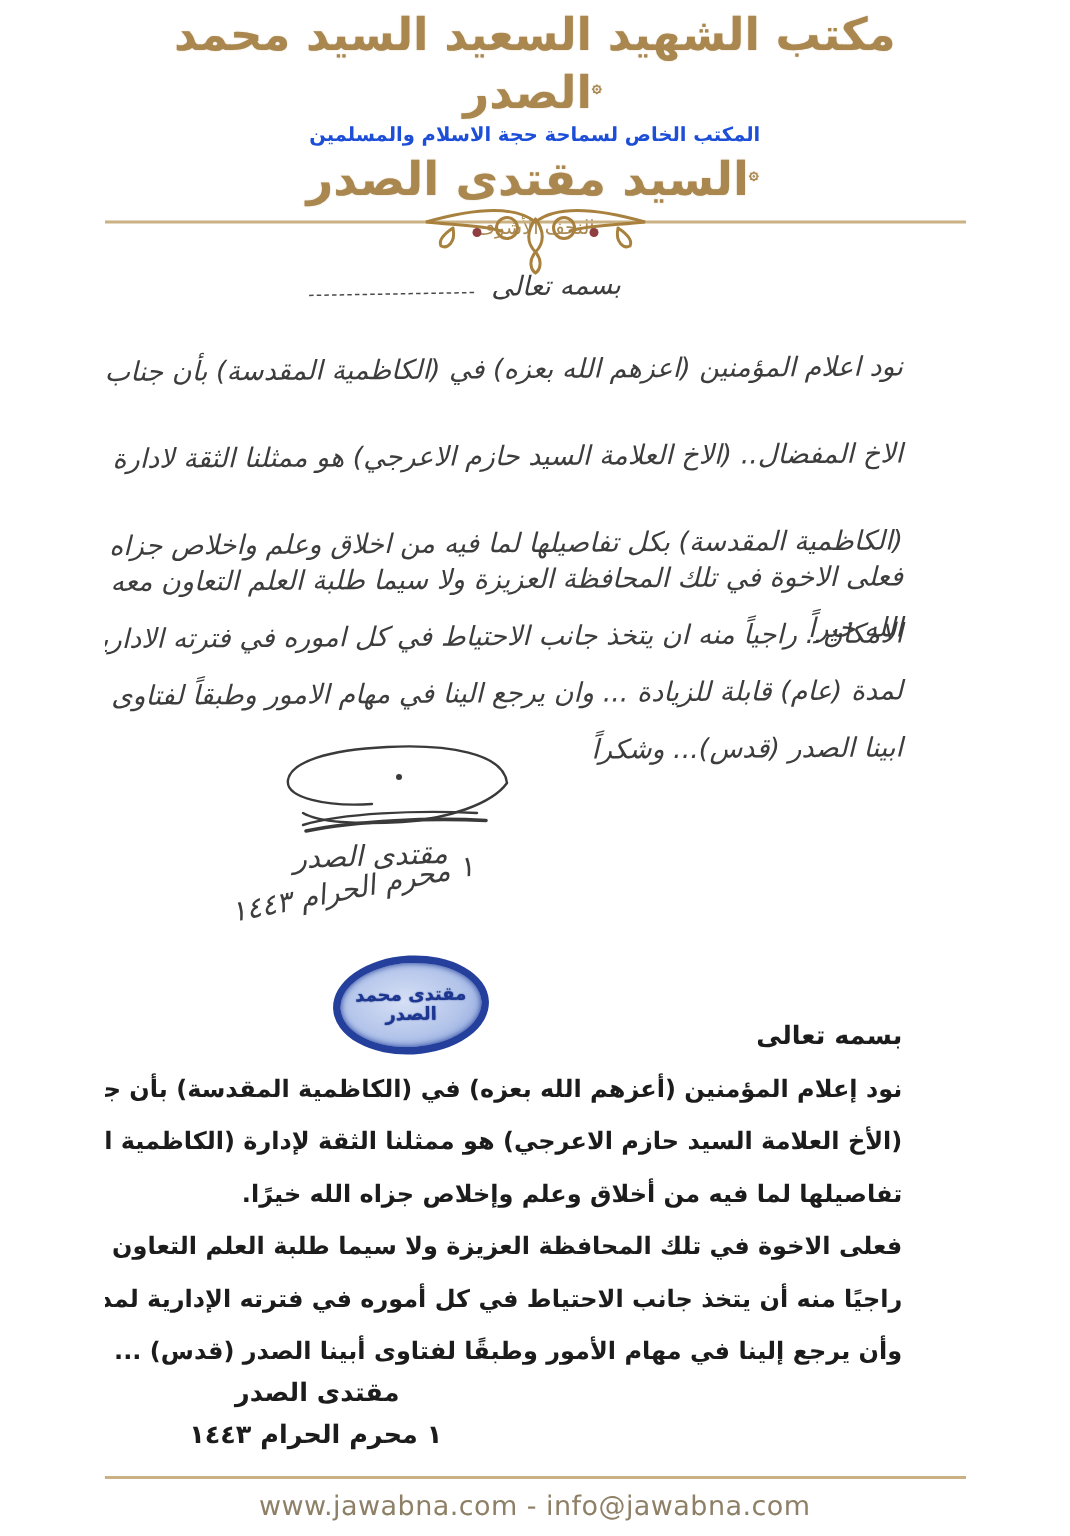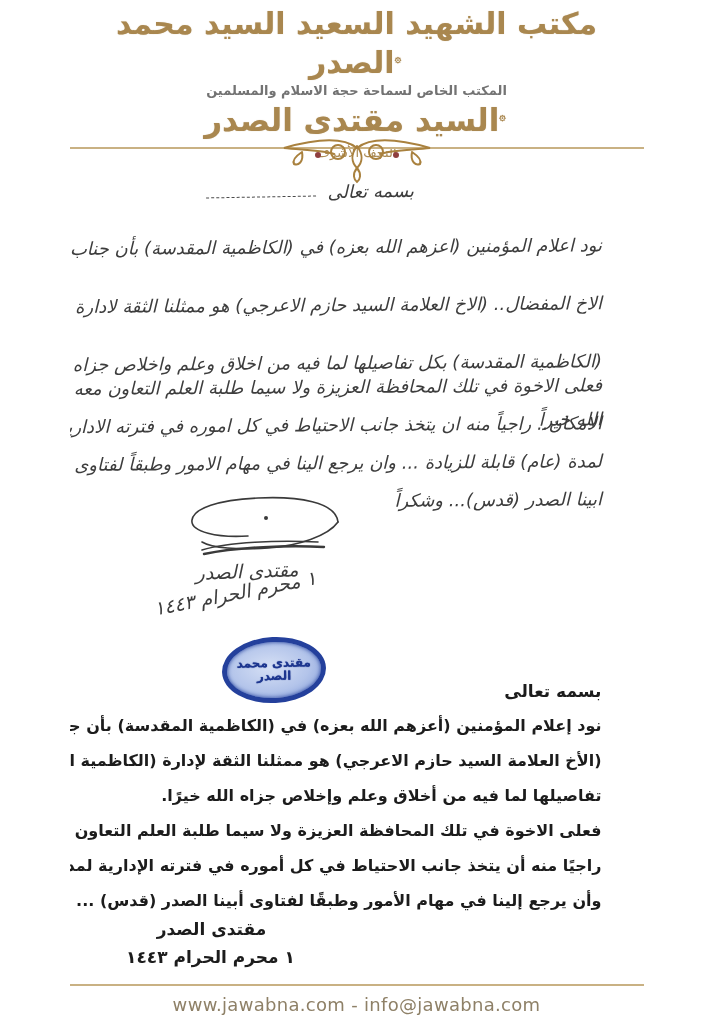--- a/index.html
+++ b/index.html
@@ -4,21 +4,21 @@
 <style>
   html,body{margin:0;padding:0;}
   body{background:#ffffff;font-family:"DejaVu Sans",sans-serif;}
   .page{position:relative;width:574px;height:1024px;background:#ffffff;overflow:hidden;margin:0 auto;}
 
   
   .letterhead{position:absolute;top:4px;left:0;right:0;text-align:center;color:#a9874f;}
   .lh-main{font-size:30px;font-weight:bold;line-height:1.3;letter-spacing:1px;
            text-shadow:0 0 1px rgba(169,135,79,.45);}
   .lh-mark{font-size:11px;vertical-align:super;margin-right:3px;color:#a9874f;}
-  .lh-sub{font-size:13px;font-weight:bold;margin-top:1px;color:#737373;}
+  .lh-sub{font-size:13px;font-weight:bold;margin-top:1px;color:#1d4ed8;}
   .lh-main2{font-size:31px;font-weight:bold;margin-top:4px;letter-spacing:1px;
             text-shadow:0 0 1px rgba(169,135,79,.45);}
   .lh-city{font-size:13px;font-weight:normal;margin-top:7px;color:#ab8b55;}
 
   
   .divider-line{position:absolute;top:147px;left:0;right:0;height:2px;background:#c9b183;}
   .ornament{position:absolute;top:132px;left:50%;transform:translateX(-50%);}
 
   
   .hand{color:#3d3d3d;direction:rtl;font-size:18px;font-style:italic;}

